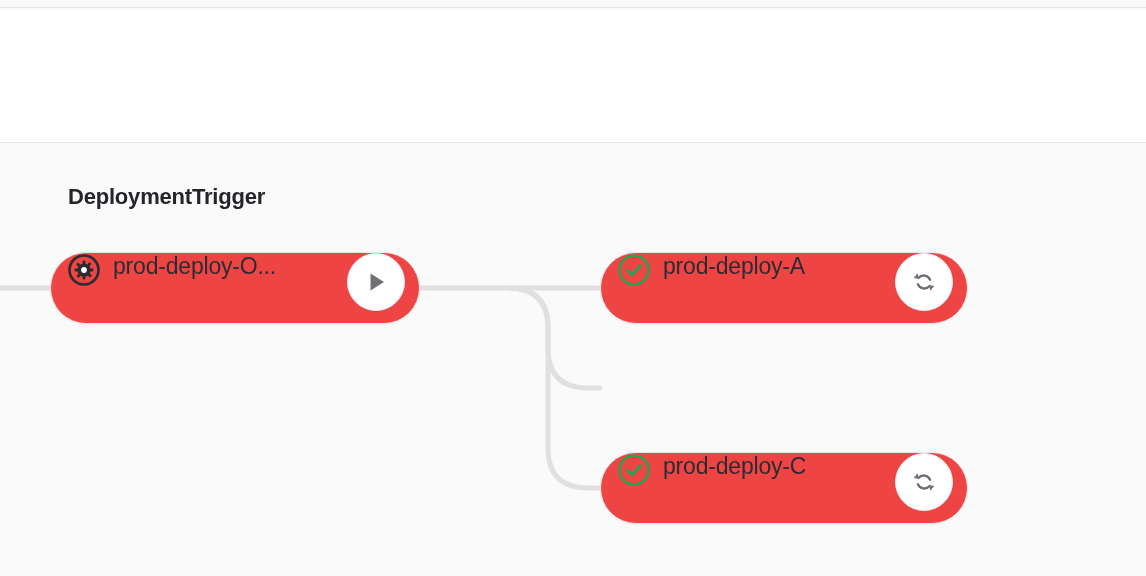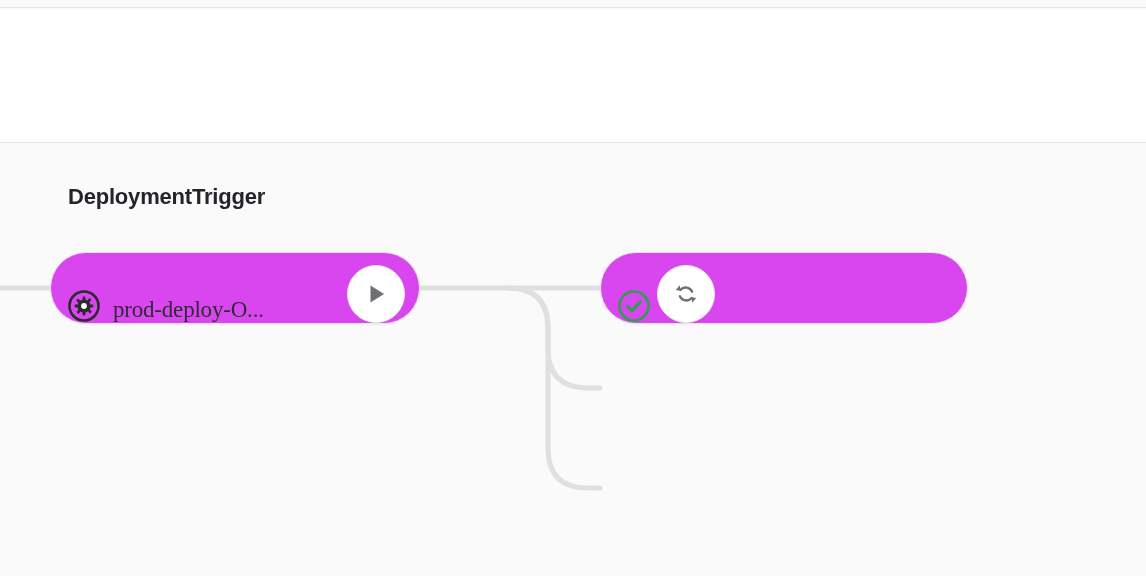--- a/index.html
+++ b/index.html
@@ -67,28 +67,27 @@
     letter-spacing: -0.2px;
     white-space: nowrap;
   }
   .col-title.c1 { left: 68px; top: 40px; }
   .col-title.c2 { left: 616px; top: 40px; }
 
   
   .node {
     position: absolute;
     display: flex;
-    align-items: flex-end;
+    align-items: flex-start;
     height: 72px;
-    background: #d946ef;
+    background: #ef4444;
     border: 1px solid #e6e6e8;
     border-radius: 36px;
     box-shadow: 0 1px 2px rgba(16,16,20,0.05);
     padding: 0 14px 0 16px;
-    font-family: Liberation Serif, serif;
   }
 
   .node.trigger  { left: 50px;  top: 108px; width: 370px; }
   .node.task-a   { left: 600px; top: 108px; width: 368px; }
   .node.task-b   { left: 600px; top: 208px; width: 368px; }
   .node.task-c   { left: 600px; top: 308px; width: 368px; }
 
   .node-status {
     flex: 0 0 auto;
     width: 34px;
@@ -172,28 +171,48 @@
       </span>
     </div>
 
     <div class="node task-a">
       <span class="node-status">
         <svg viewBox="0 0 34 34" width="34" height="34">
           <circle cx="17" cy="17" r="14.5" fill="none" stroke="#2e9e4f" stroke-width="2.6"></circle>
           <path d="M10.5,17.4 L15.1,21.8 L23.4,12.6" fill="none" stroke="#2e9e4f" stroke-width="3.1" stroke-linecap="round" stroke-linejoin="round"></path>
         </svg>
       </span>
+      <span class="node-label">prod-deploy-A</span>
       <span class="node-action">
         <svg viewBox="0 0 28 28" width="26" height="26">
           <g fill="none" stroke="#6f6f76" stroke-width="2.5" stroke-linecap="round">
             <path d="M20.6,11.6 A7.6,7.6 0 0 0 7.9,9.6"></path>
             <path d="M7.4,16.4 A7.6,7.6 0 0 0 20.1,18.4"></path>
           </g>
           <path d="M7.3,4.6 L8.2,10.4 L2.9,9.6 Z" fill="#6f6f76"></path>
           <path d="M20.7,23.4 L19.8,17.6 L25.1,18.4 Z" fill="#6f6f76"></path>
         </svg>
       </span>
     </div>
 
 
+    <div class="node task-c">
+      <span class="node-status">
+        <svg viewBox="0 0 34 34" width="34" height="34">
+          <circle cx="17" cy="17" r="14.5" fill="none" stroke="#2e9e4f" stroke-width="2.6"></circle>
+          <path d="M10.5,17.4 L15.1,21.8 L23.4,12.6" fill="none" stroke="#2e9e4f" stroke-width="3.1" stroke-linecap="round" stroke-linejoin="round"></path>
+        </svg>
+      </span>
+      <span class="node-label">prod-deploy-C</span>
+      <span class="node-action">
+        <svg viewBox="0 0 28 28" width="26" height="26">
+          <g fill="none" stroke="#6f6f76" stroke-width="2.5" stroke-linecap="round">
+            <path d="M20.6,11.6 A7.6,7.6 0 0 0 7.9,9.6"></path>
+            <path d="M7.4,16.4 A7.6,7.6 0 0 0 20.1,18.4"></path>
+          </g>
+          <path d="M7.3,4.6 L8.2,10.4 L2.9,9.6 Z" fill="#6f6f76"></path>
+          <path d="M20.7,23.4 L19.8,17.6 L25.1,18.4 Z" fill="#6f6f76"></path>
+        </svg>
+      </span>
+    </div>
 
   </div>
 </div>
 
 </body></html>

